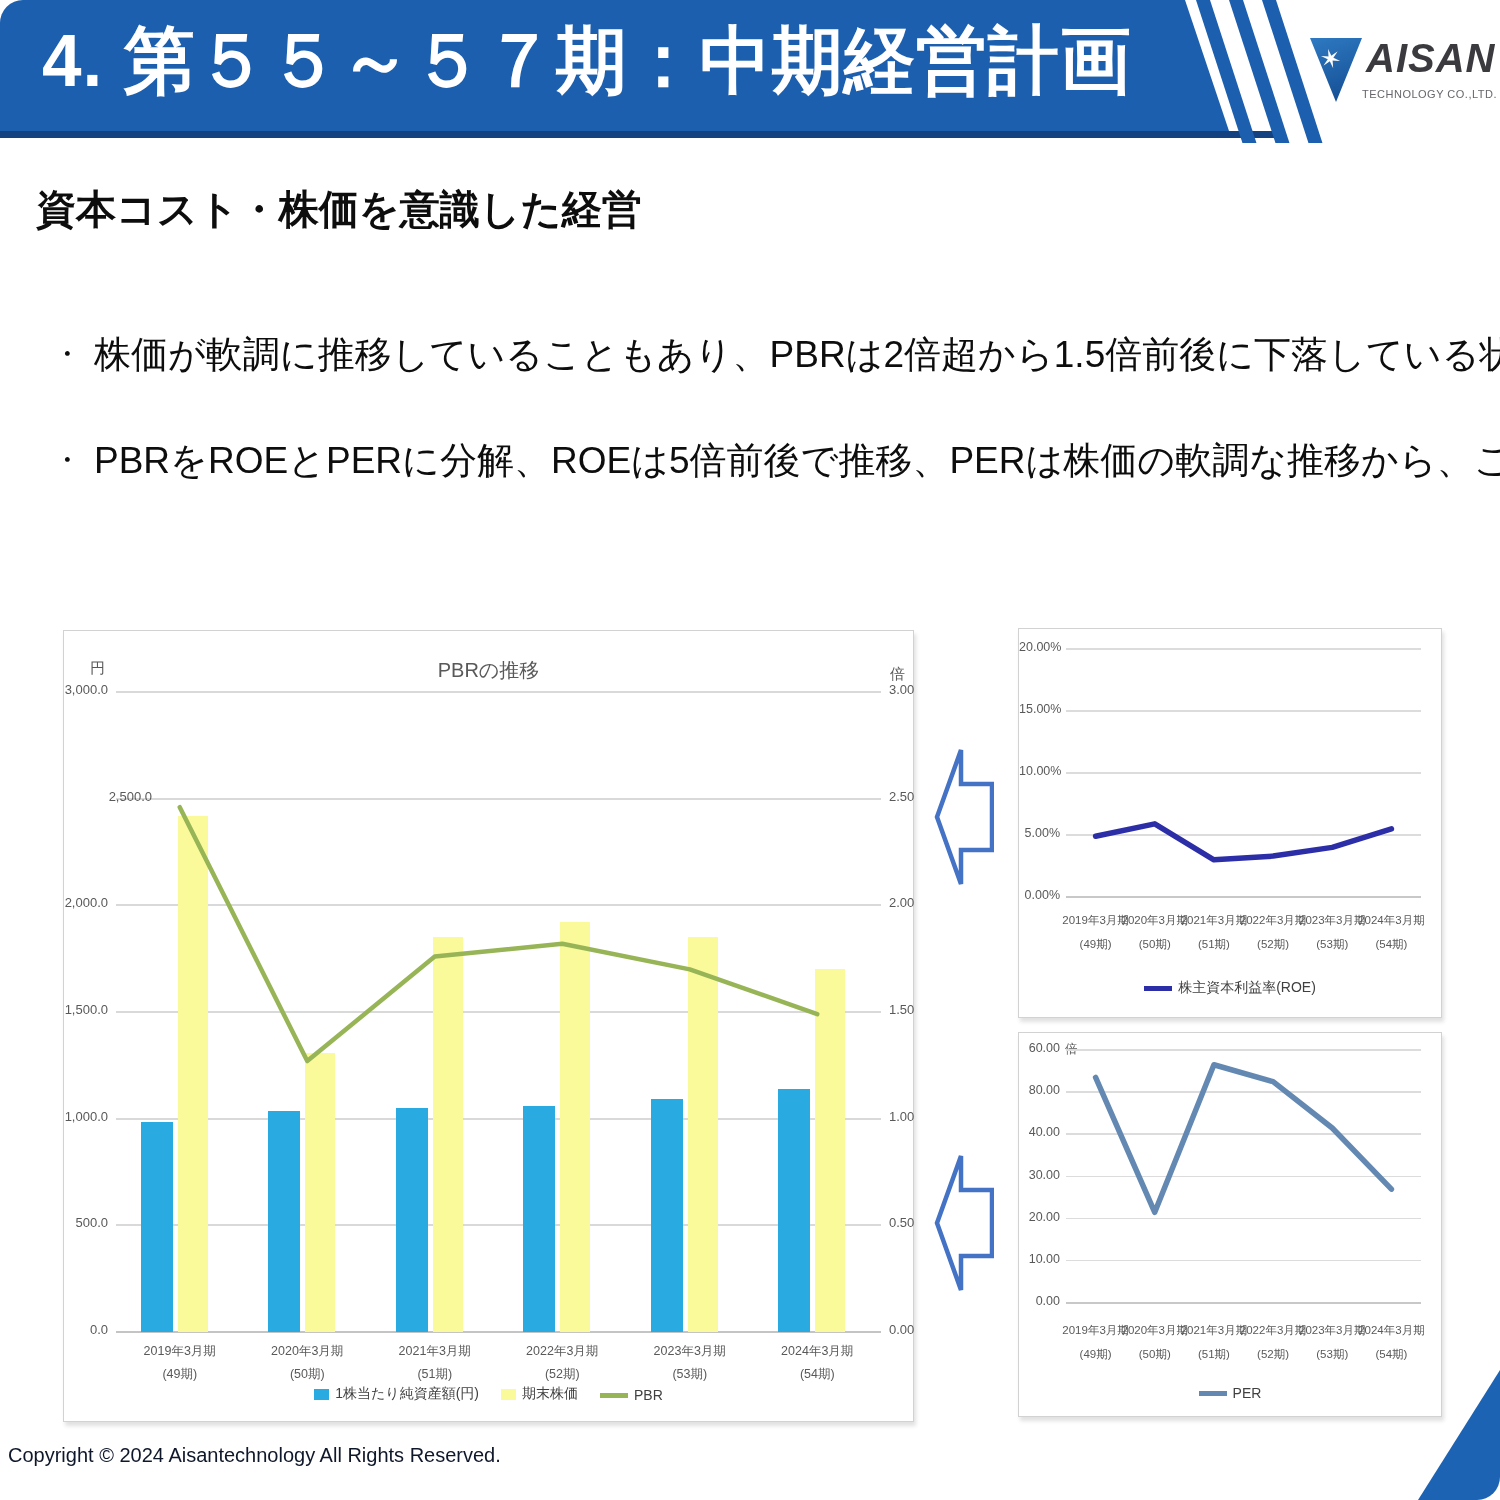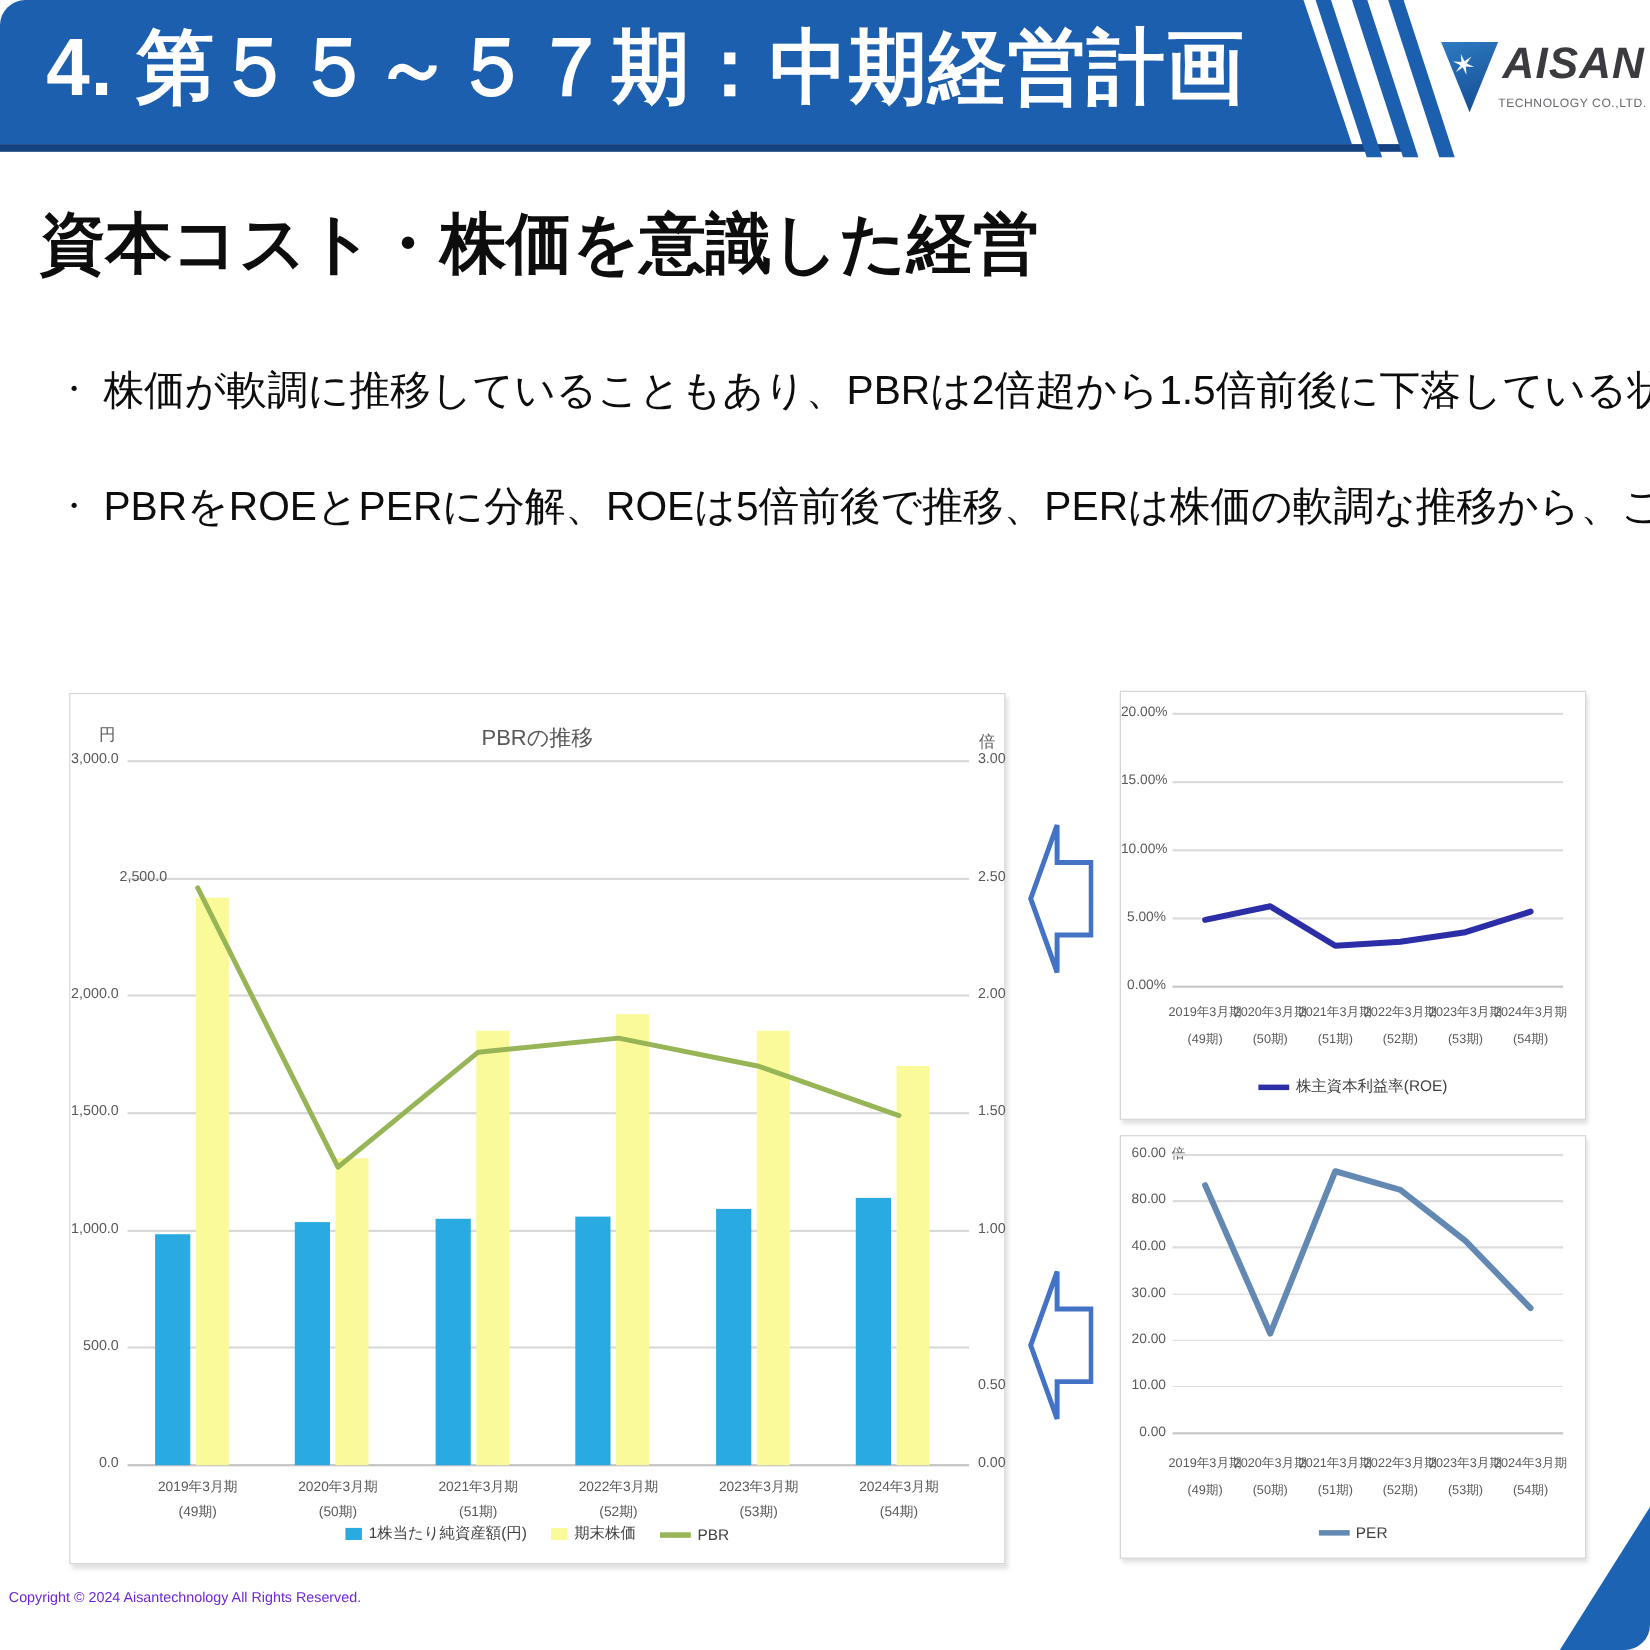--- a/index.html
+++ b/index.html
@@ -19,21 +19,21 @@
   .logo{position:absolute;right:12px;top:22px;width:178px;height:112px;}
   .logo-tri{position:absolute;left:0;top:16px;width:52px;height:64px;
             background:linear-gradient(160deg,#2e7ac2,#124a8f);
             clip-path:polygon(0 0,100% 0,50% 100%);}
   .logo-bird{position:absolute;left:10px;top:22px;color:#fff;font-size:26px;transform:rotate(-15deg);}
   .logo-name{position:absolute;left:56px;top:14px;font-size:40px;font-weight:700;font-style:italic;
              color:#3b3b3f;letter-spacing:1px;}
   .logo-sub{position:absolute;left:52px;top:66px;font-size:11px;color:#66666c;letter-spacing:.5px;white-space:nowrap;}
 
   
-  h2{position:absolute;left:36px;top:182px;margin:0;font-size:60px;font-weight:700;color:#0d0d0d;white-space:nowrap;}
+  h2{position:absolute;left:36px;top:182px;margin:0;font-size:40px;font-weight:700;color:#0d0d0d;white-space:nowrap;}
   .bullets{position:absolute;left:52px;top:330px;margin:0;padding:0;list-style:none;width:1448px;}
   .bullets li{display:flex;align-items:flex-start;margin-bottom:56px;font-size:37px;color:#0d0d0d;
               font-weight:500;white-space:nowrap;}
   .bullets .dot{width:42px;flex:0 0 42px;font-size:30px;padding-top:4px;}
 
   
   .panel{position:absolute;background:#fff;border:1.5px solid #d2d2d2;box-shadow:2px 4px 4px rgba(0,0,0,.12);}
   #panel-pbr{left:63px;top:630px;width:849px;height:790px;}
   #panel-roe{left:1018px;top:628px;width:422px;height:388px;}
   #panel-per{left:1018px;top:1032px;width:422px;height:383px;}
@@ -59,21 +59,21 @@
   .li{display:inline-flex;align-items:center;white-space:nowrap;}
   .sw{display:inline-block;width:15px;height:11px;margin-right:6px;}
   .swl{width:28px;height:5px;}
 
   
   .arrow{position:absolute;}
   #arrow1{left:934px;top:744px;}
   #arrow2{left:934px;top:1150px;}
   .corner-triangle{position:absolute;left:1418px;top:1370px;width:82px;height:130px;
                    background:var(--corner_blue);clip-path:polygon(100% 0,100% 100%,0 100%);}
-  footer{position:absolute;left:8px;top:1444px;font-size:13px;color:#6d28d9;}
+  footer{position:absolute;left:8px;top:1444px;font-size:20px;color:#0f172a;}
 </style>
 </head>
 <body>
 
 <div id="slide">
 
   <div class="band"></div>
   <div class="band-underline"></div>
   <div class="stripe s1"></div>
   <div class="stripe s2"></div>
@@ -114,21 +114,21 @@
         <div class="tick" style="left: 0px; top: 264.333px; width: 44px;">2,000.0</div>
         <div class="tick tick-r" style="left: 825px; top: 264.333px; width: 40px;">2.00</div>
         <div class="grid" style="left: 52px; top: 380px; width: 765px; height: 2px; background: rgb(217, 217, 217);"></div>
         <div class="tick" style="left: 0px; top: 371px; width: 44px;">1,500.0</div>
         <div class="tick tick-r" style="left: 825px; top: 371px; width: 40px;">1.50</div>
         <div class="grid" style="left: 52px; top: 486.667px; width: 765px; height: 2px; background: rgb(217, 217, 217);"></div>
         <div class="tick" style="left: 0px; top: 477.667px; width: 44px;">1,000.0</div>
         <div class="tick tick-r" style="left: 825px; top: 477.667px; width: 40px;">1.00</div>
         <div class="grid" style="left: 52px; top: 593.333px; width: 765px; height: 2px; background: rgb(217, 217, 217);"></div>
         <div class="tick" style="left: 0px; top: 584.333px; width: 44px;">500.0</div>
-        <div class="tick tick-r" style="left: 825px; top: 584.333px; width: 40px; margin-top: 36px;">0.50</div>
+        <div class="tick tick-r" style="left: 825px; top: 584.333px; width: 40px;">0.50</div>
         <div class="grid" style="left: 52px; top: 700px; width: 765px; height: 2px; background: rgb(196, 196, 196);"></div>
         <div class="tick" style="left: 0px; top: 691px; width: 44px;">0.0</div>
         <div class="tick tick-r" style="left: 825px; top: 691px; width: 40px;">0.00</div>
         <div class="cat" style="left: 51.75px; top: 712px; width: 128px;">2019年3月期</div>
         <div class="cat" style="left: 51.75px; top: 735px; width: 128px;">(49期)</div>
         <div class="cat" style="left: 179.25px; top: 712px; width: 128px;">2020年3月期</div>
         <div class="cat" style="left: 179.25px; top: 735px; width: 128px;">(50期)</div>
         <div class="cat" style="left: 306.75px; top: 712px; width: 128px;">2021年3月期</div>
         <div class="cat" style="left: 306.75px; top: 735px; width: 128px;">(51期)</div>
         <div class="cat" style="left: 434.25px; top: 712px; width: 128px;">2022年3月期</div>

